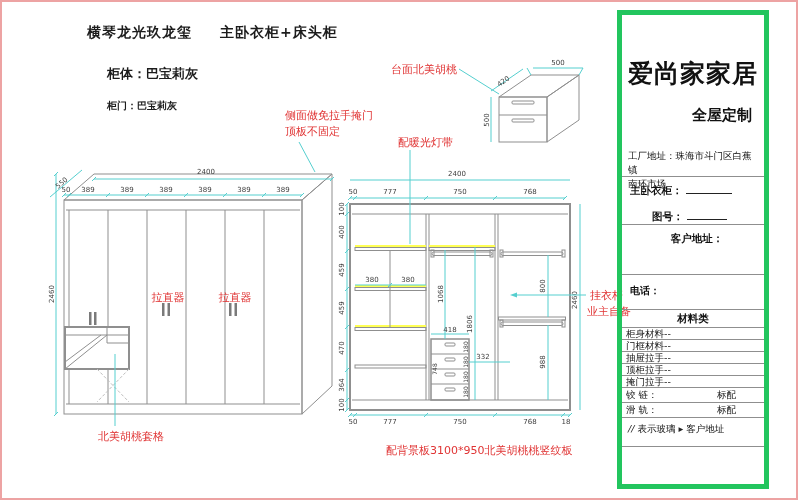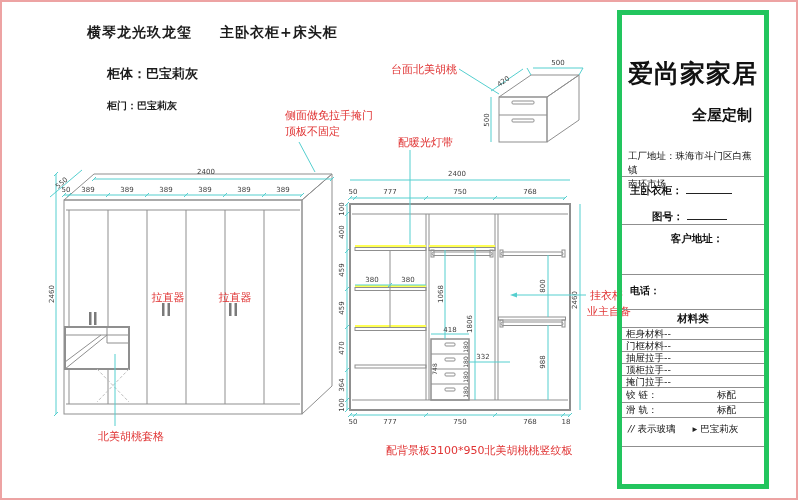--- a/index.html
+++ b/index.html
@@ -24,21 +24,21 @@
   .blank{display:inline-block;width:46px;border-bottom:1px solid #222;height:9px;margin-left:3px;}
   .blank2{width:40px;}
   .p-customer{height:50px;font-size:10.5px;font-weight:bold;padding:7px 0 0 8px;text-align:center;}
   .p-phone{height:35px;font-size:10px;font-weight:bold;padding:9px 0 0 8px;}
   .p-materials{height:137px;}
   .m-head{font-size:10.5px;font-weight:bold;text-align:center;height:17px;line-height:17px;border-bottom:1px solid #8f8f8f;}
   .m-row{font-size:9.5px;height:11px;line-height:11px;padding-left:4px;border-bottom:1px solid #8f8f8f;}
   .m-kv{height:14px;line-height:14px;display:flex;justify-content:space-between;padding-right:28px;}
   .m-legend{font-size:9.5px;padding:3px 0 0 6px;line-height:15px;}
   .m-legend .ic{display:inline-block;font-style:italic;color:#222;margin-right:3px;}
-  .m-legend .seg{margin-right:14px;}
+  .m-legend .seg{}
   .p-empty{height:47px;border-bottom:none;}
   svg text{font-family:"DejaVu Sans","Liberation Sans",sans-serif;fill:#3d3d3d;}
   svg .dim{font-size:7px;}
   svg .dimS{font-size:6px;}
   svg .red{fill:#e03434;font-size:11px;}
 </style>
 </head>
 <body>
 
 <div class="sheet">
@@ -301,19 +301,19 @@
           <span>铰 链：</span>
           <span>标配</span>
         </div>
       <div class="m-row m-kv">
           <span>滑 轨：</span>
           <span>标配</span>
         </div>
       <div class="m-legend">
         <div>
           <span class="seg"><span class="ic">//</span><span>表示玻璃</span></span>
-          <span class="seg"><span class="ic">▸</span><span>巴宝莉灰</span></span>
+          <span class="seg"><span class="ic">▸</span><span>客户地址</span></span>
         </div>
       </div>
     </div>
     <div class="p-empty"></div>
   </div>
 </div>
 
 </body></html>

